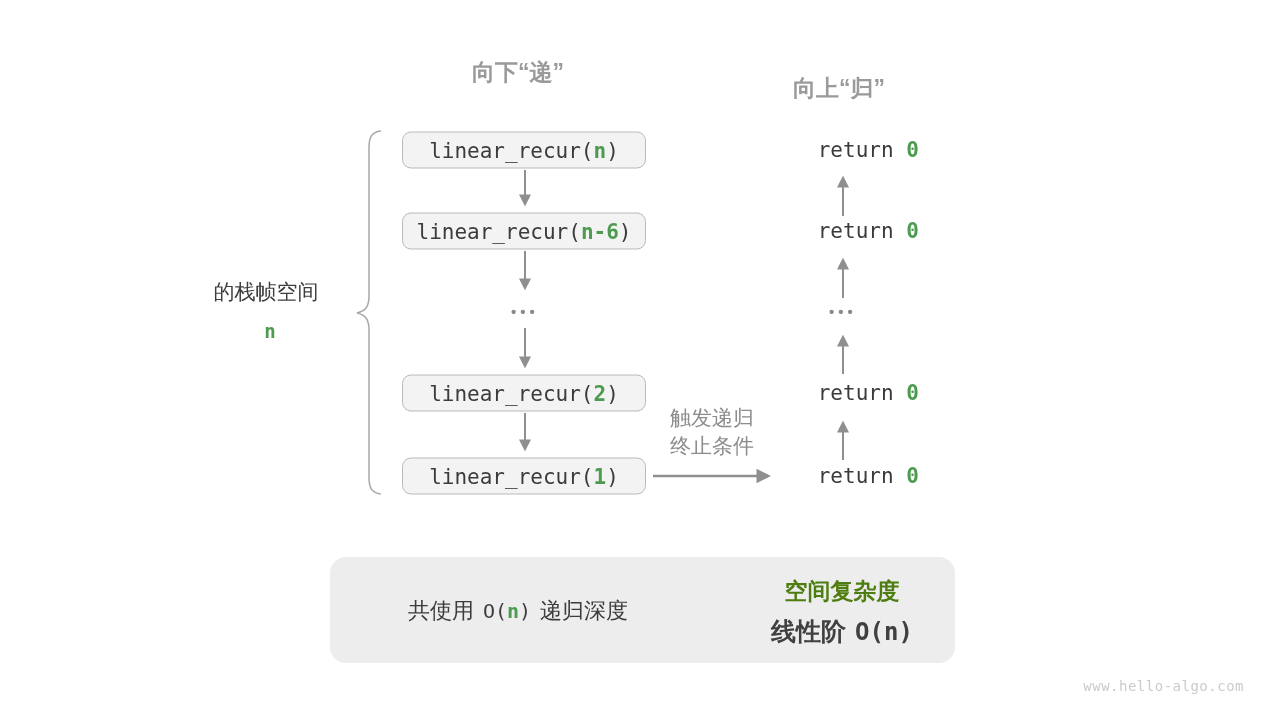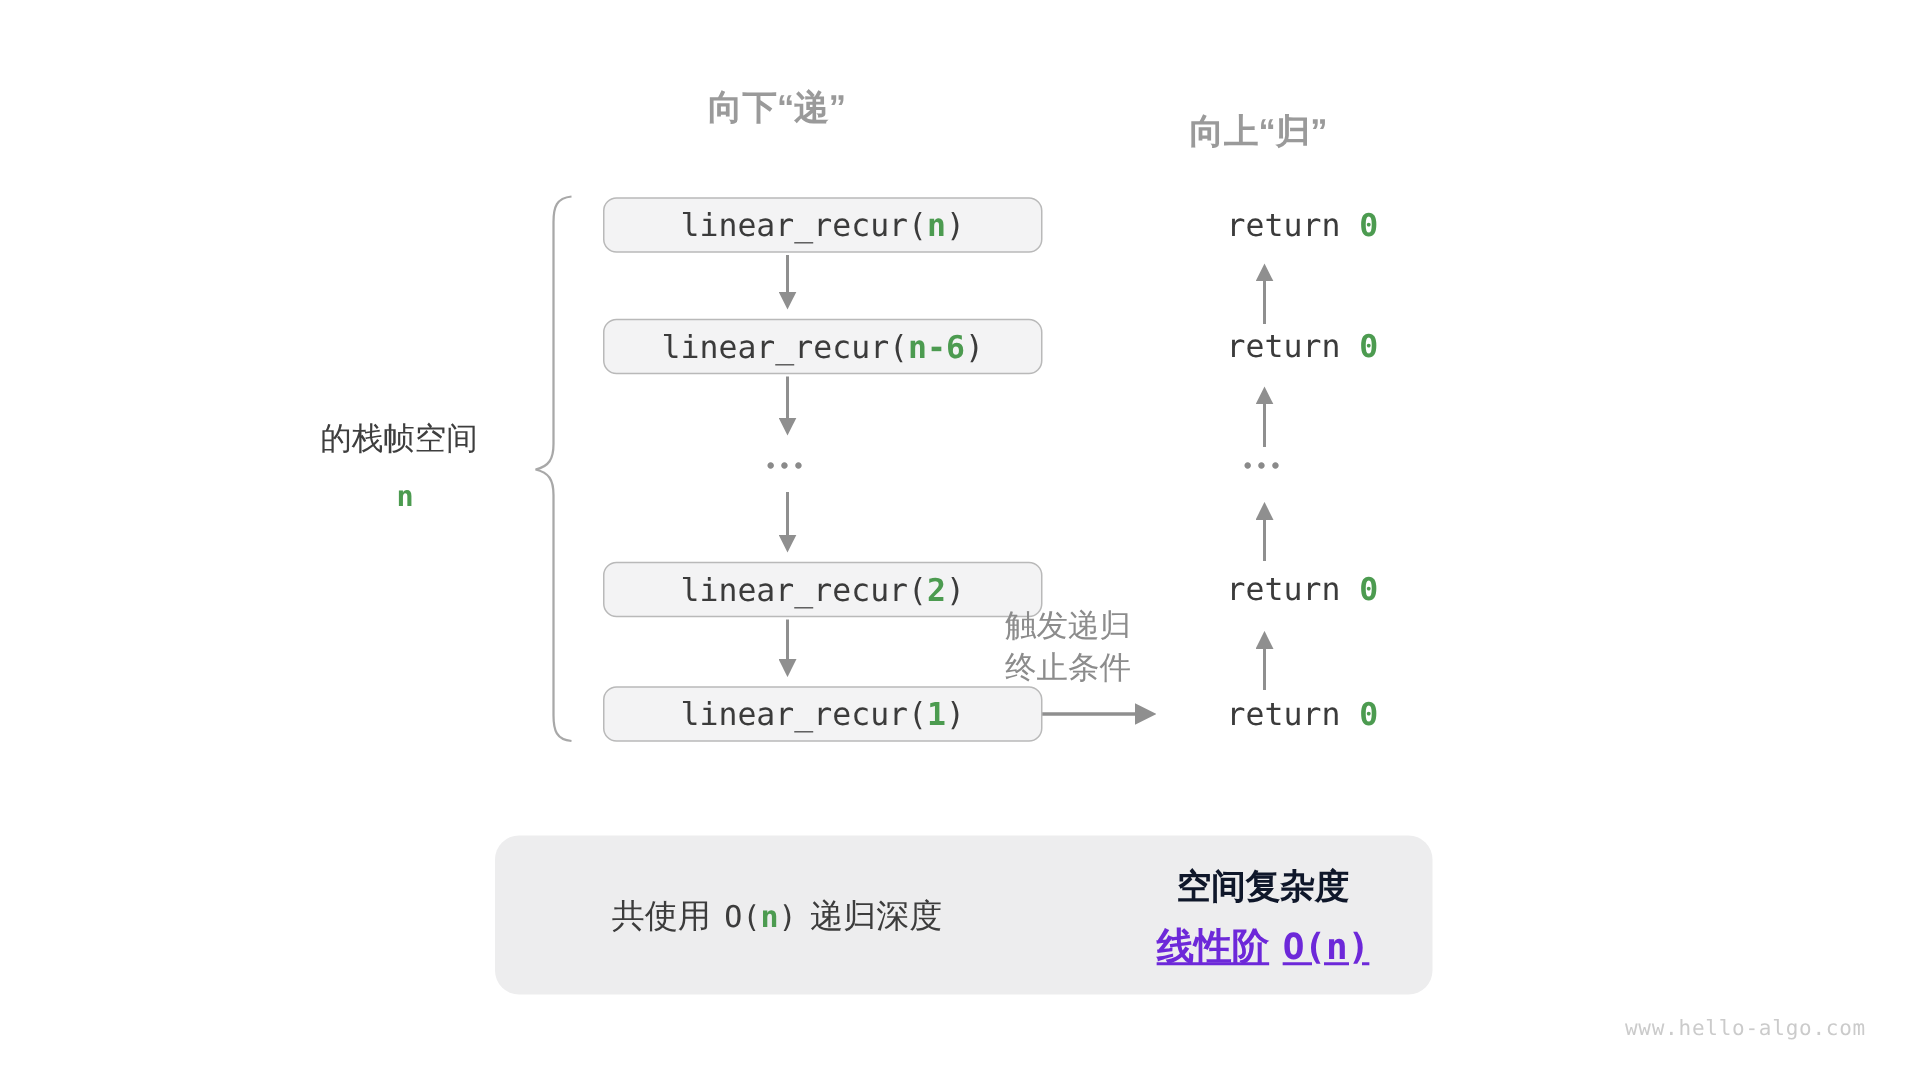--- a/index.html
+++ b/index.html
@@ -6,39 +6,39 @@
   .canvas{position:relative;width:1280px;height:720px;background:#ffffff;overflow:hidden;
           font-family:"Liberation Sans",sans-serif;color:#3b3b3b;}
   .abs{position:absolute;}
   .cc{transform:translate(-50%,-50%);}            
   .vc{transform:translateY(-50%);}                
   .mono{font-family:"DejaVu Sans Mono",monospace;}
   .overlay{position:absolute;left:0;top:0;width:1280px;height:720px;pointer-events:none;}
 
   .col-header{font-size:23px;font-weight:bold;color:#9a9a9a;white-space:nowrap;}
 
-  .call-box{left:402px;width:293px;height:37px;background:#f3f3f4;border:1.5px solid #b9b9b9;
+  .call-box{left:402px;width:244px;height:37px;background:#f3f3f4;border:1.5px solid #b9b9b9;
             border-radius:9px;display:flex;align-items:center;justify-content:center;
             font-size:21px;color:#3b3b3b;box-sizing:border-box;white-space:pre;}
   .green{color:#4c9b50;font-weight:bold;}
   .ret-row{font-size:21px;color:#3b3b3b;white-space:pre;}
 
   .dots{font-size:15px;font-weight:bold;color:#8a8a8a;letter-spacing:4px;white-space:nowrap;}
 
   .depth-title{font-size:21px;color:#3e3e3e;white-space:nowrap;}
   .depth-value{font-size:19px;}
 
   .trigger{font-size:21px;font-weight:normal;color:#8c8c8c;line-height:28px;text-align:center;white-space:nowrap;}
 
   .summary-card{left:330px;top:557px;width:625px;height:106px;background:#ededee;border-radius:16px;}
   .sum-left{font-size:22px;color:#3c3c3c;line-height:39px;text-align:center;white-space:nowrap;}
   .sum-left .mono{font-size:20px;}
   .gap-l{margin-left:9px;}
-  .sum-title{font-size:23px;font-weight:bold;color:#0f172a;white-space:nowrap;}
-  .sum-value{font-size:25px;font-weight:bold;color:#6d28d9;white-space:nowrap;text-decoration:underline;}
+  .sum-title{font-size:23px;font-weight:bold;color:#4d7c0f;white-space:nowrap;}
+  .sum-value{font-size:25px;font-weight:bold;color:#404040;white-space:nowrap;}
   .sum-value .mono{font-size:24px;font-weight:bold;}
 
   .watermark{right:36px;top:678px;font-size:14px;color:#cbcbcb;letter-spacing:0.5px;}
 </style>
 </head>
 <body>
 
 <div class="canvas">
 
   <svg class="overlay" viewBox="0 0 1280 720">

